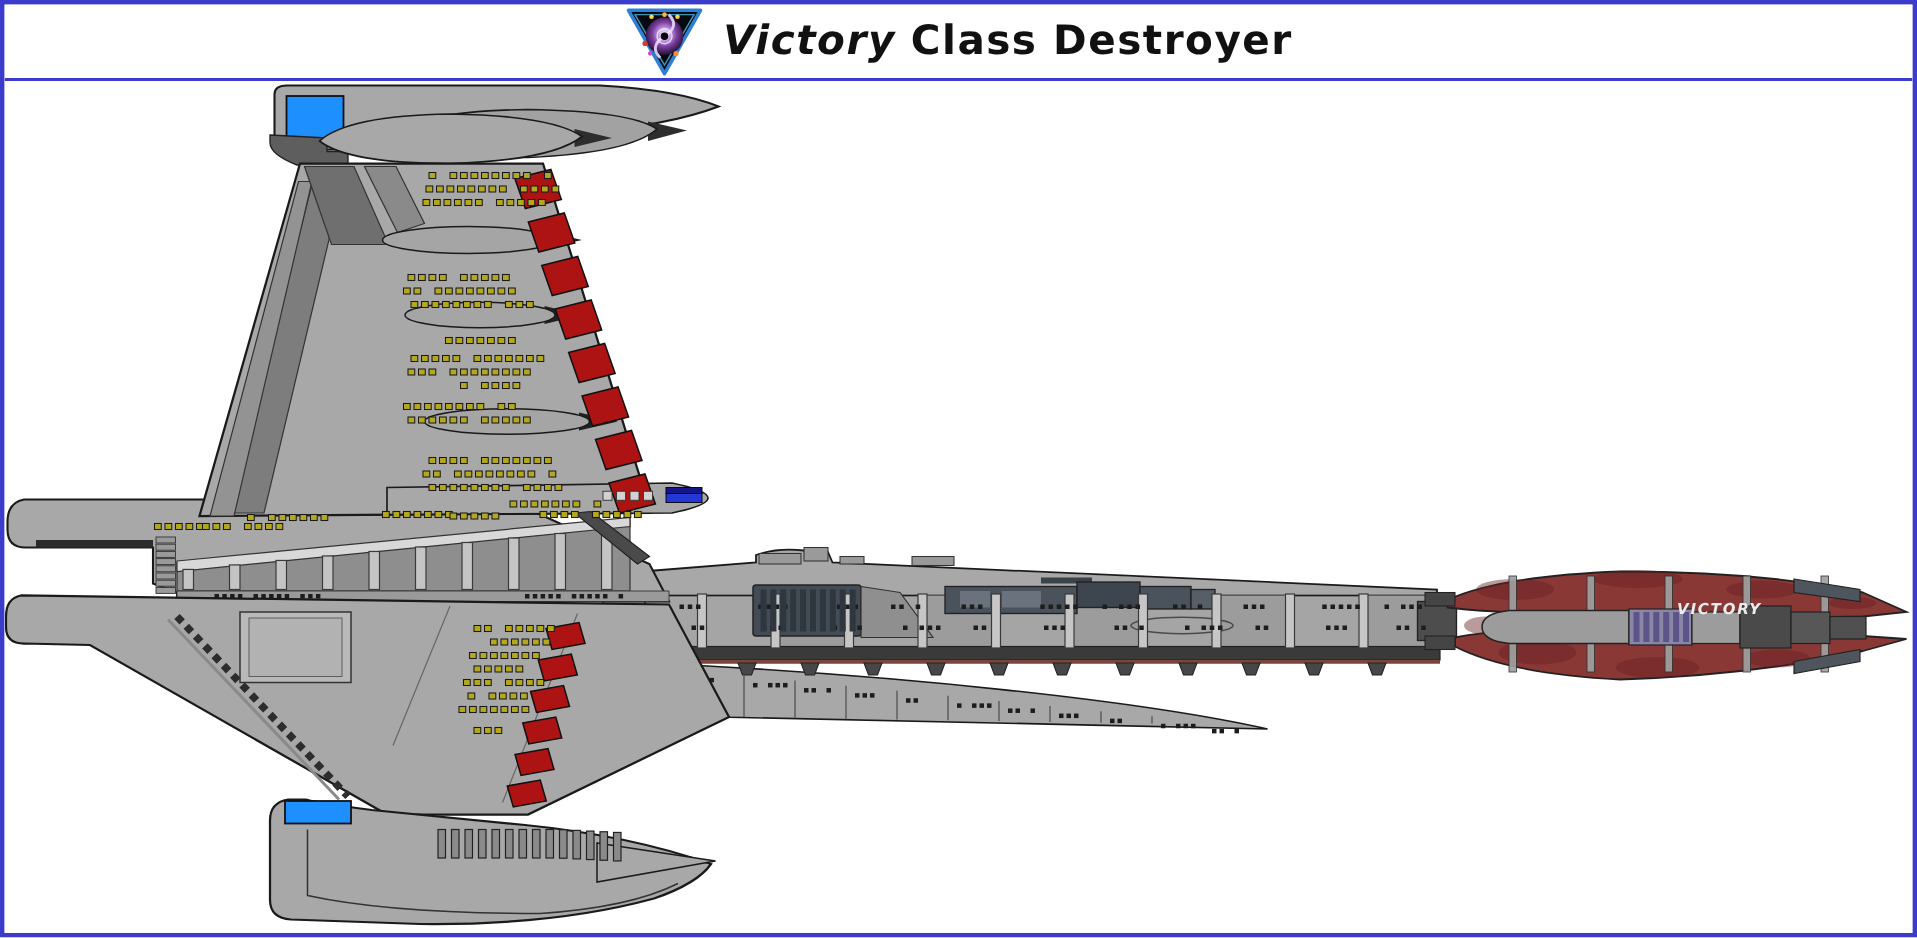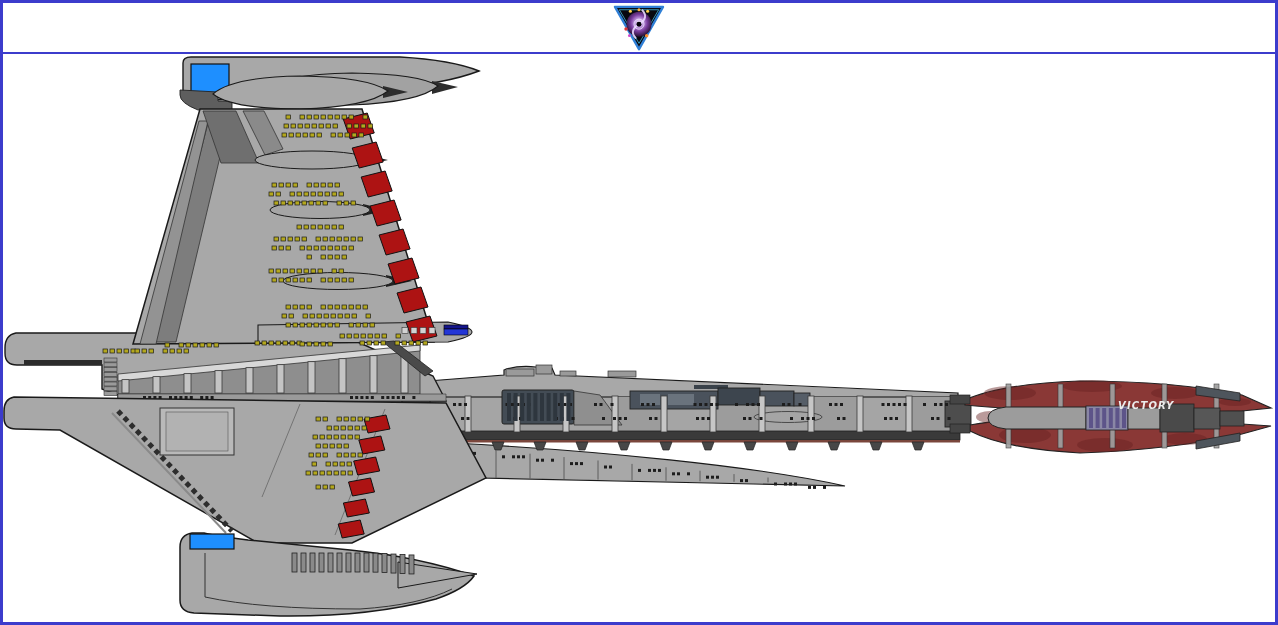--- a/index.html
+++ b/index.html
@@ -50,20 +50,21 @@
         <circle cx="27" cy="21" r="2.6" fill="#05020a"></circle>
         <circle cx="27" cy="21" r="5.2" fill="none" stroke="#f2ecff" stroke-width="1" opacity="0.8"></circle>
         <circle cx="18" cy="7.5" r="1.6" fill="#ffd24a"></circle>
         <circle cx="27" cy="6" r="1.6" fill="#ffb63a"></circle>
         <circle cx="36" cy="7.5" r="1.6" fill="#ffd24a"></circle>
         <circle cx="13.5" cy="26" r="1.8" fill="#e03535"></circle>
         <circle cx="35" cy="33" r="1.8" fill="#ff8c2a"></circle>
         <circle cx="17" cy="33" r="1.5" fill="#d245c8"></circle>
       </svg>
     </div>
+    <h1 class="title"><em>Victory</em><span>Class Destroyer</span></h1>
   </header>
 
   <main>
   <svg id="ship" width="1272" height="568" viewBox="3 57 1272 568">
 
     <g>
 
       <path d="M400,420 Q398,392 428,384 L504,378 L504,373 Q518,368 536,370 L552,371 L555,378 Q760,388 958,396 L958,420 Z" style="fill:var(--hull);stroke:var(--outline);stroke-width:1.2"></path>
 
       <rect x="506" y="372" width="28" height="7" style="fill:#9a9a9a;stroke:#333;stroke-width:0.7"></rect>

